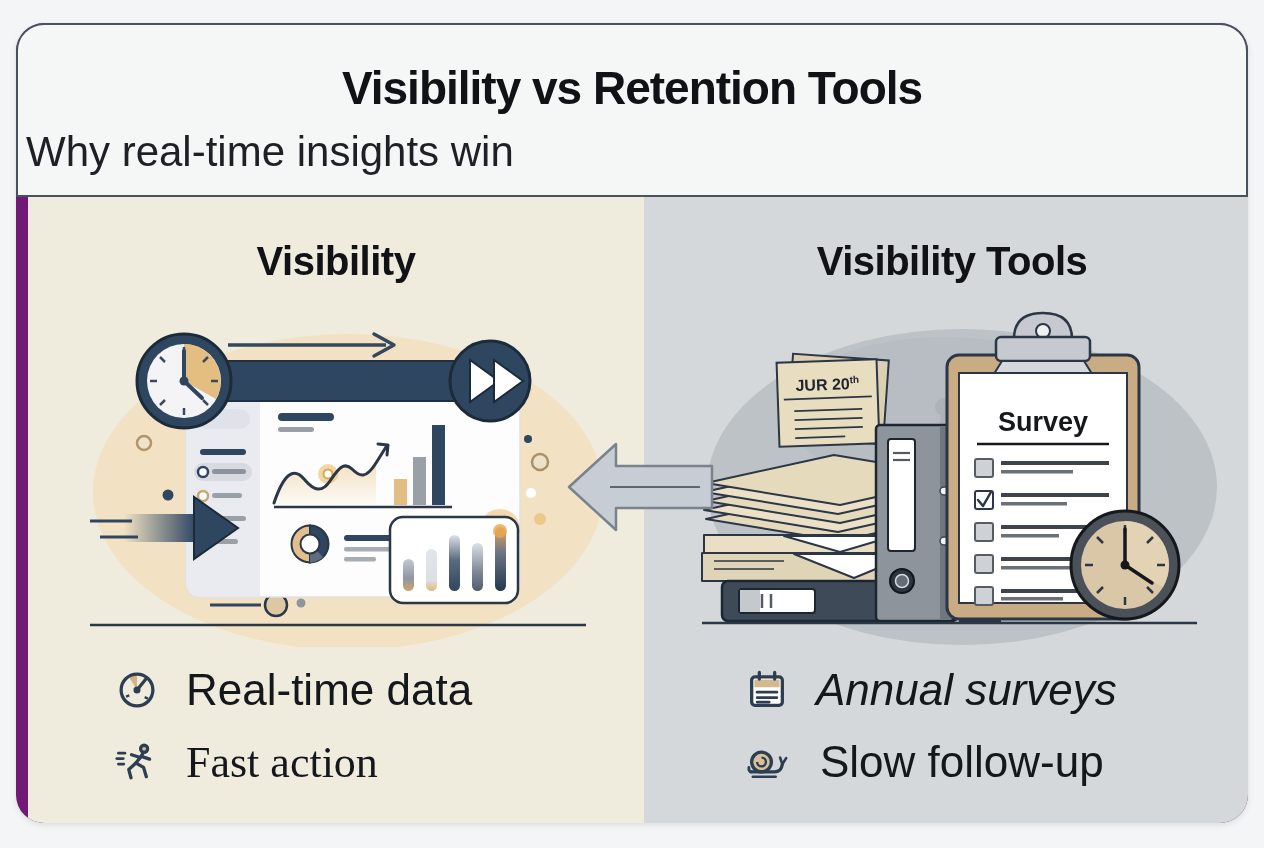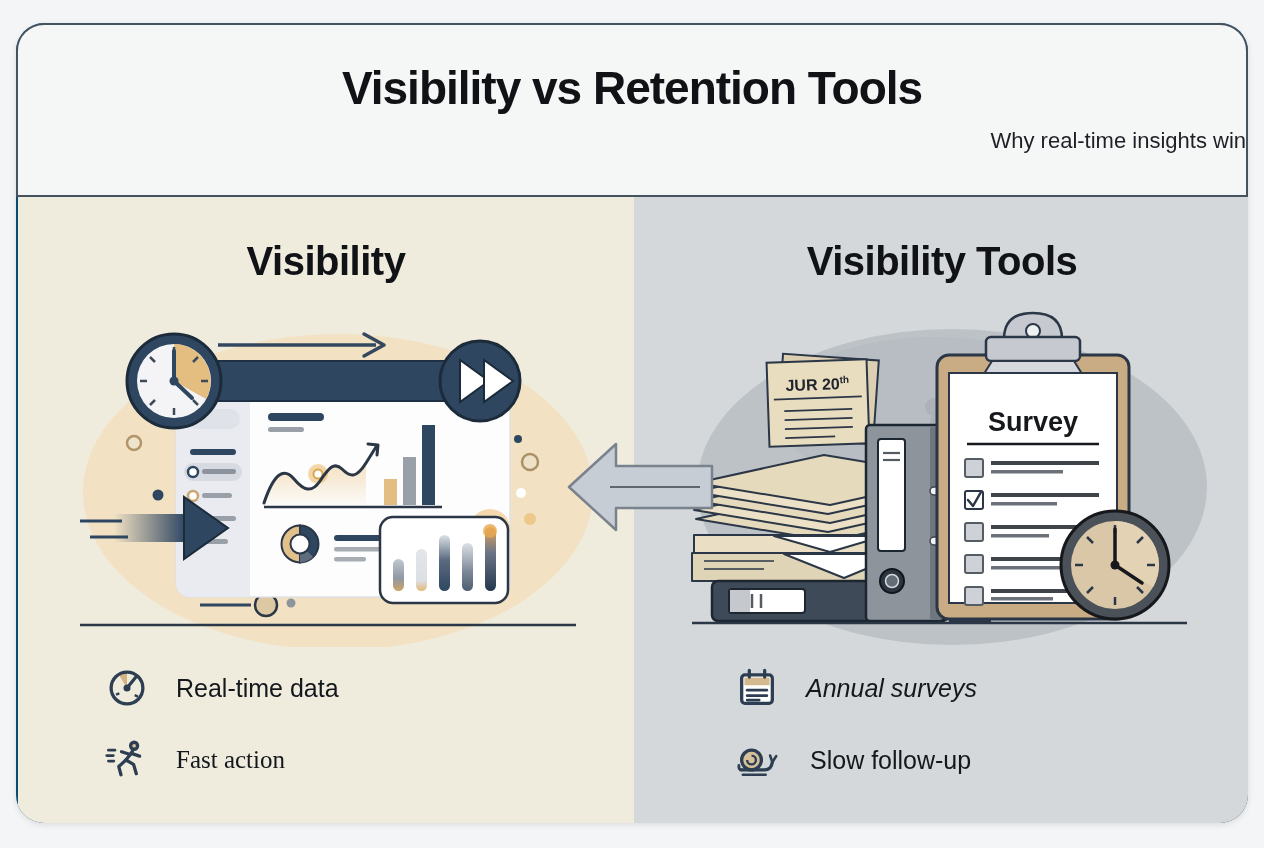--- a/index.html
+++ b/index.html
@@ -4,49 +4,49 @@
 <style>
   * { margin:0; padding:0; box-sizing:border-box; }
   html,body { width:1264px; height:848px; }
   body {
     background:#f3f5f6;
     font-family:"Liberation Sans","DejaVu Sans",sans-serif;
     position:relative; overflow:hidden;
   }
   .card {
     position:absolute; left:16px; top:23px; width:1232px; height:800px;
-    border-radius:28px; overflow:hidden; background:#0c4a6e;
+    border-radius:28px; overflow:hidden; background:#701a75;
     box-shadow:0 2px 6px rgba(0,0,0,.10);
   }
   .header {
     position:absolute; left:0; top:0; width:1232px; height:174px;
     background:#f5f7f7; border:2px solid #47525f;
     border-radius:28px 28px 0 0;
   }
   .header .title {
     position:absolute; top:36px; width:100%; text-align:center;
     font-size:46px; font-weight:700; letter-spacing:-1px; color:#101216;
   }
   .header .subtitle {
-    position:absolute; top:103px; width:100%; text-align:right;
-    font-size:22px; font-weight:400; color:#1d2025;
-  }
-  .columns { position:absolute; left:2px; top:174px; width:1232px; height:626px; }
+    position:absolute; top:103px; width:100%; text-align:left;
+    font-size:42px; font-weight:400; color:#1d2025;padding-left:8px;
+  }
+  .columns { position:absolute; left:12px; top:174px; width:1232px; height:626px; }
   .col { position:absolute; top:0; height:626px; width:616px; }
   .col-left  { left:0;   background:#efecdd; }
   .col-right { left:616px; background:#d4d8da; }
   .col-heading {
     position:absolute; top:42px; width:100%; text-align:center;
     font-size:40px; font-weight:700; letter-spacing:-0.5px; color:#101216;
   }
   .illus { position:absolute; left:0; top:100px; width:616px; height:350px; }
   .bullet-row {
     position:absolute; display:flex; align-items:center; gap:26px;
   }
-  .bullet-row .blabel { font-size:25px; color:#14171c; }
+  .bullet-row .blabel { font-size:44px; color:#14171c; }
   .col-left  .row1 { left:86px;  top:468px; }
   .col-left  .row2 { left:86px;  top:540px;font-family:Liberation Serif, serif; }
   .col-right .row1 { left:100px; top:468px;font-style:italic; }
   .col-right .row2 { left:100px; top:540px;gap:30px; }
   .bicon { width:46px; height:46px; flex:0 0 46px; }
   .mid-arrow { position:absolute; left:524px; top:402px; width:185px; height:125px; }
 </style>
 </head>
 <body>
 

